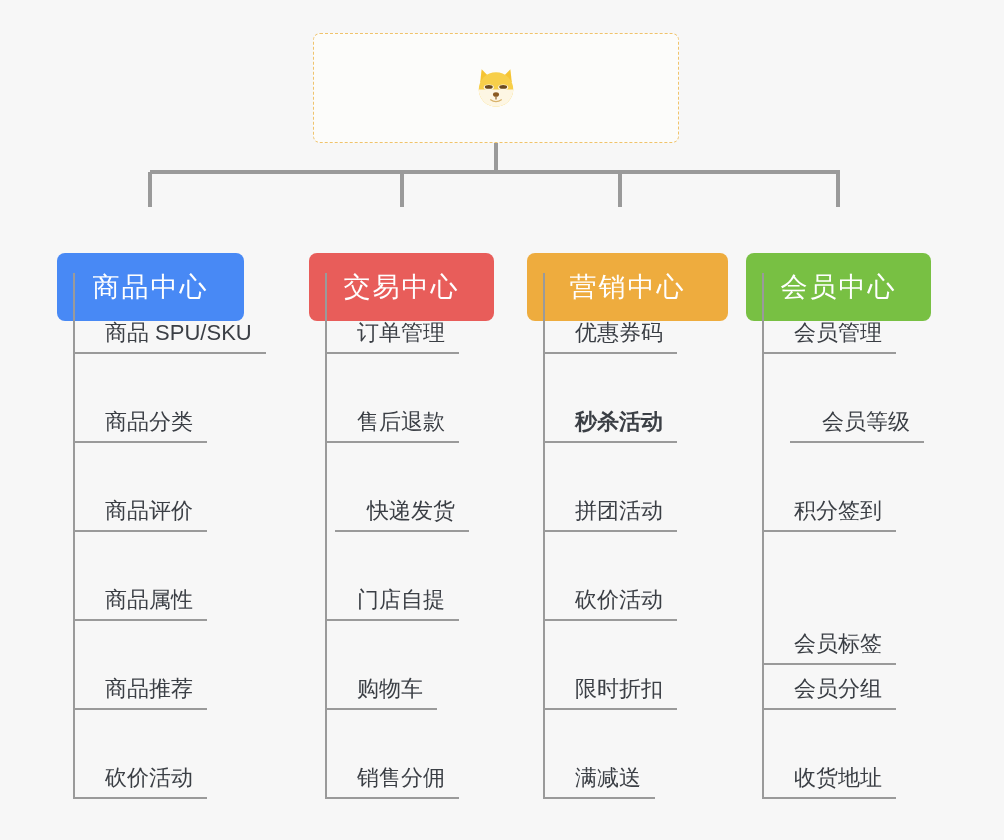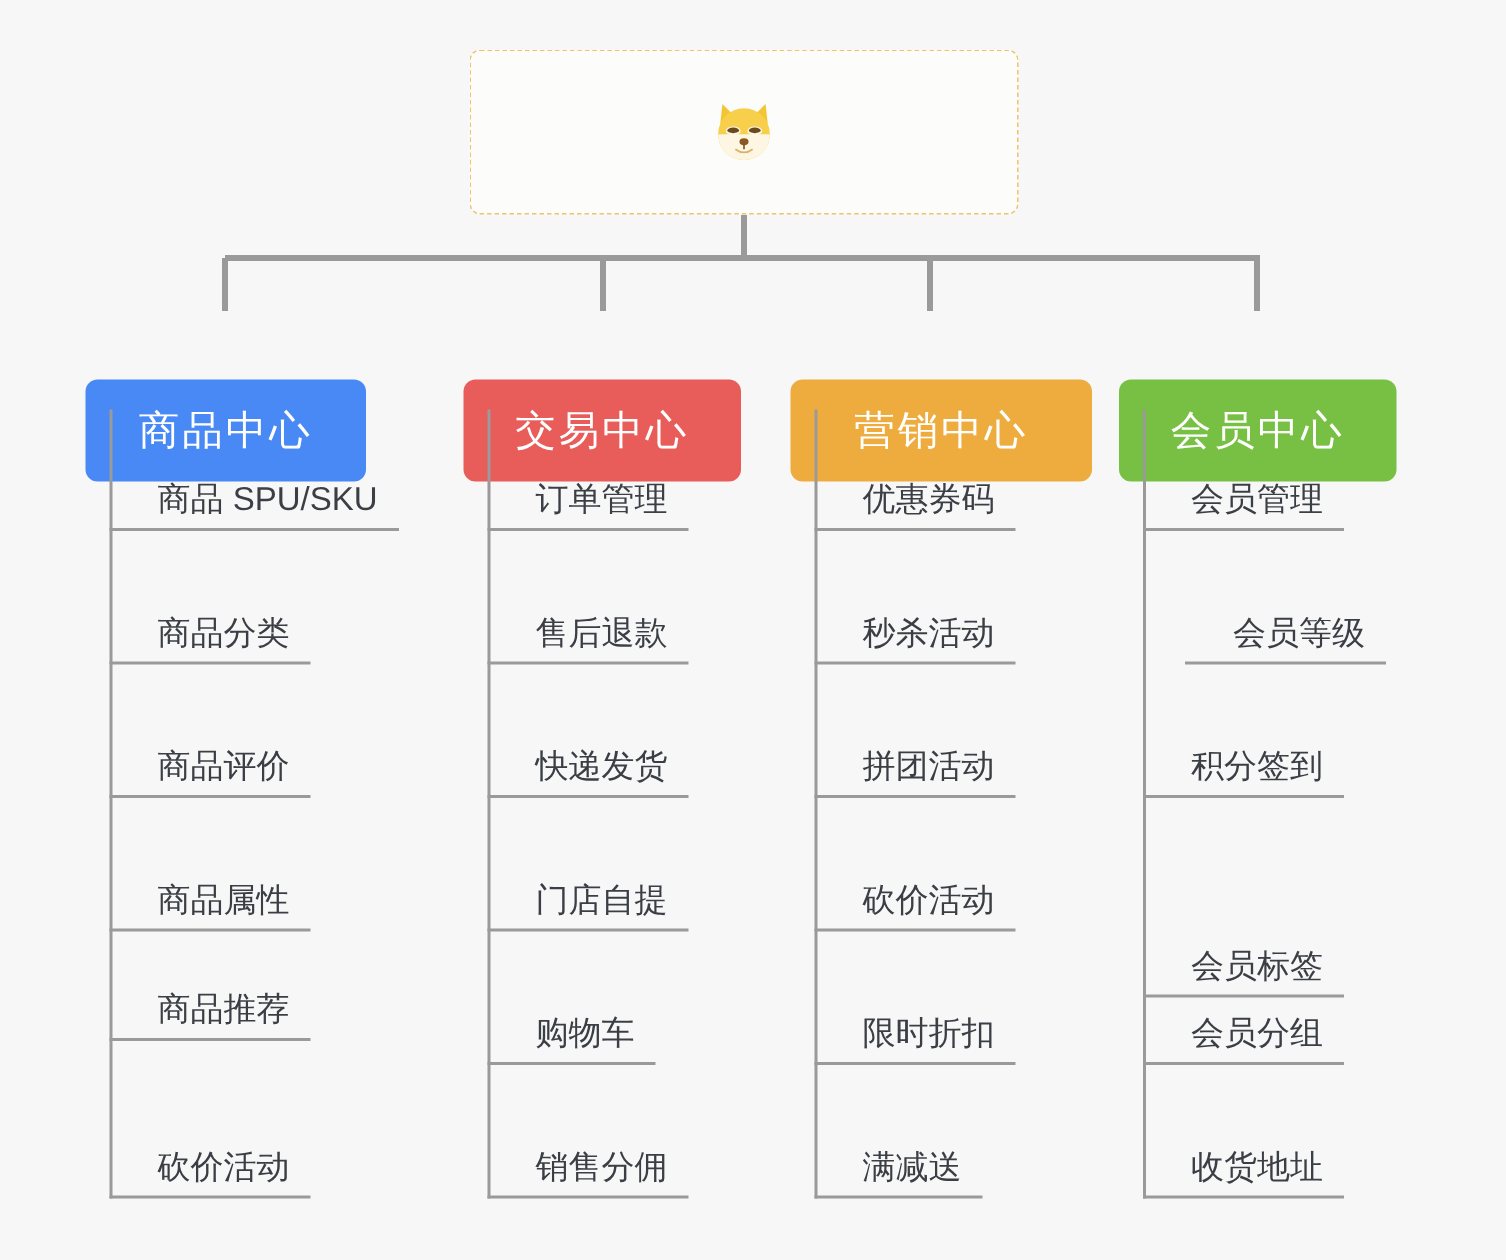--- a/index.html
+++ b/index.html
@@ -162,61 +162,61 @@
         </div>
         <div class="leaf" style="top: 81px;">
           <span class="leaf-inner" style="border-bottom-color: rgb(154, 154, 154); margin-top: 31px;">商品分类</span>
         </div>
         <div class="leaf" style="top: 170px;">
           <span class="leaf-inner" style="border-bottom-color: rgb(154, 154, 154);">商品评价</span>
         </div>
         <div class="leaf" style="top: 259px;">
           <span class="leaf-inner" style="border-bottom-color: rgb(154, 154, 154);">商品属性</span>
         </div>
-        <div class="leaf" style="top: 332px;">
+        <div class="leaf" style="top: 348px;">
           <span class="leaf-inner" style="border-bottom-color: rgb(154, 154, 154);">商品推荐</span>
         </div>
         <div class="leaf" style="top: 437px;">
           <span class="leaf-inner" style="border-bottom-color: rgb(154, 154, 154);">砍价活动</span>
         </div>
       </div>
       <div class="cat-box cat-1" style="background: rgb(232, 93, 90);">
         <span>交易中心</span>
       </div>
       <div class="leaf-col col-1">
         <div class="spine" style="background: rgb(154, 154, 154); height: 526px;"></div>
         <div class="leaf" style="top: -8px;">
           <span class="leaf-inner" style="border-bottom-color: rgb(154, 154, 154);">订单管理</span>
         </div>
         <div class="leaf" style="top: 81px;">
           <span class="leaf-inner" style="border-bottom-color: rgb(154, 154, 154);">售后退款</span>
         </div>
         <div class="leaf" style="top: 170px;">
-          <span class="leaf-inner" style="border-bottom-color: rgb(154, 154, 154);">快递发货</span>
+          <span class="leaf-inner" style="border-bottom-color: rgb(154, 154, 154); margin-left: 10px;">快递发货</span>
         </div>
         <div class="leaf" style="top: 259px;">
           <span class="leaf-inner" style="border-bottom-color: rgb(154, 154, 154);">门店自提</span>
         </div>
         <div class="leaf" style="top: 348px;">
           <span class="leaf-inner" style="border-bottom-color: rgb(154, 154, 154);">购物车</span>
         </div>
         <div class="leaf" style="top: 437px;">
           <span class="leaf-inner" style="border-bottom-color: rgb(154, 154, 154);">销售分佣</span>
         </div>
       </div>
       <div class="cat-box cat-2" style="background: rgb(238, 172, 62);">
         <span>营销中心</span>
       </div>
       <div class="leaf-col col-2">
         <div class="spine" style="background: rgb(154, 154, 154); height: 526px;"></div>
         <div class="leaf" style="top: -8px;">
           <span class="leaf-inner" style="border-bottom-color: rgb(154, 154, 154); text-align: center;">优惠券码</span>
         </div>
         <div class="leaf" style="top: 81px;">
-          <span class="leaf-inner" style="border-bottom-color: rgb(154, 154, 154);">秒杀活动</span>
+          <span class="leaf-inner" style="border-bottom-color: rgb(154, 154, 154); font-weight: bold;">秒杀活动</span>
         </div>
         <div class="leaf" style="top: 170px;">
           <span class="leaf-inner" style="border-bottom-color: rgb(154, 154, 154);">拼团活动</span>
         </div>
         <div class="leaf" style="top: 259px;">
           <span class="leaf-inner" style="border-bottom-color: rgb(154, 154, 154);">砍价活动</span>
         </div>
         <div class="leaf" style="top: 348px;">
           <span class="leaf-inner" style="border-bottom-color: rgb(154, 154, 154);">限时折扣</span>
         </div>

